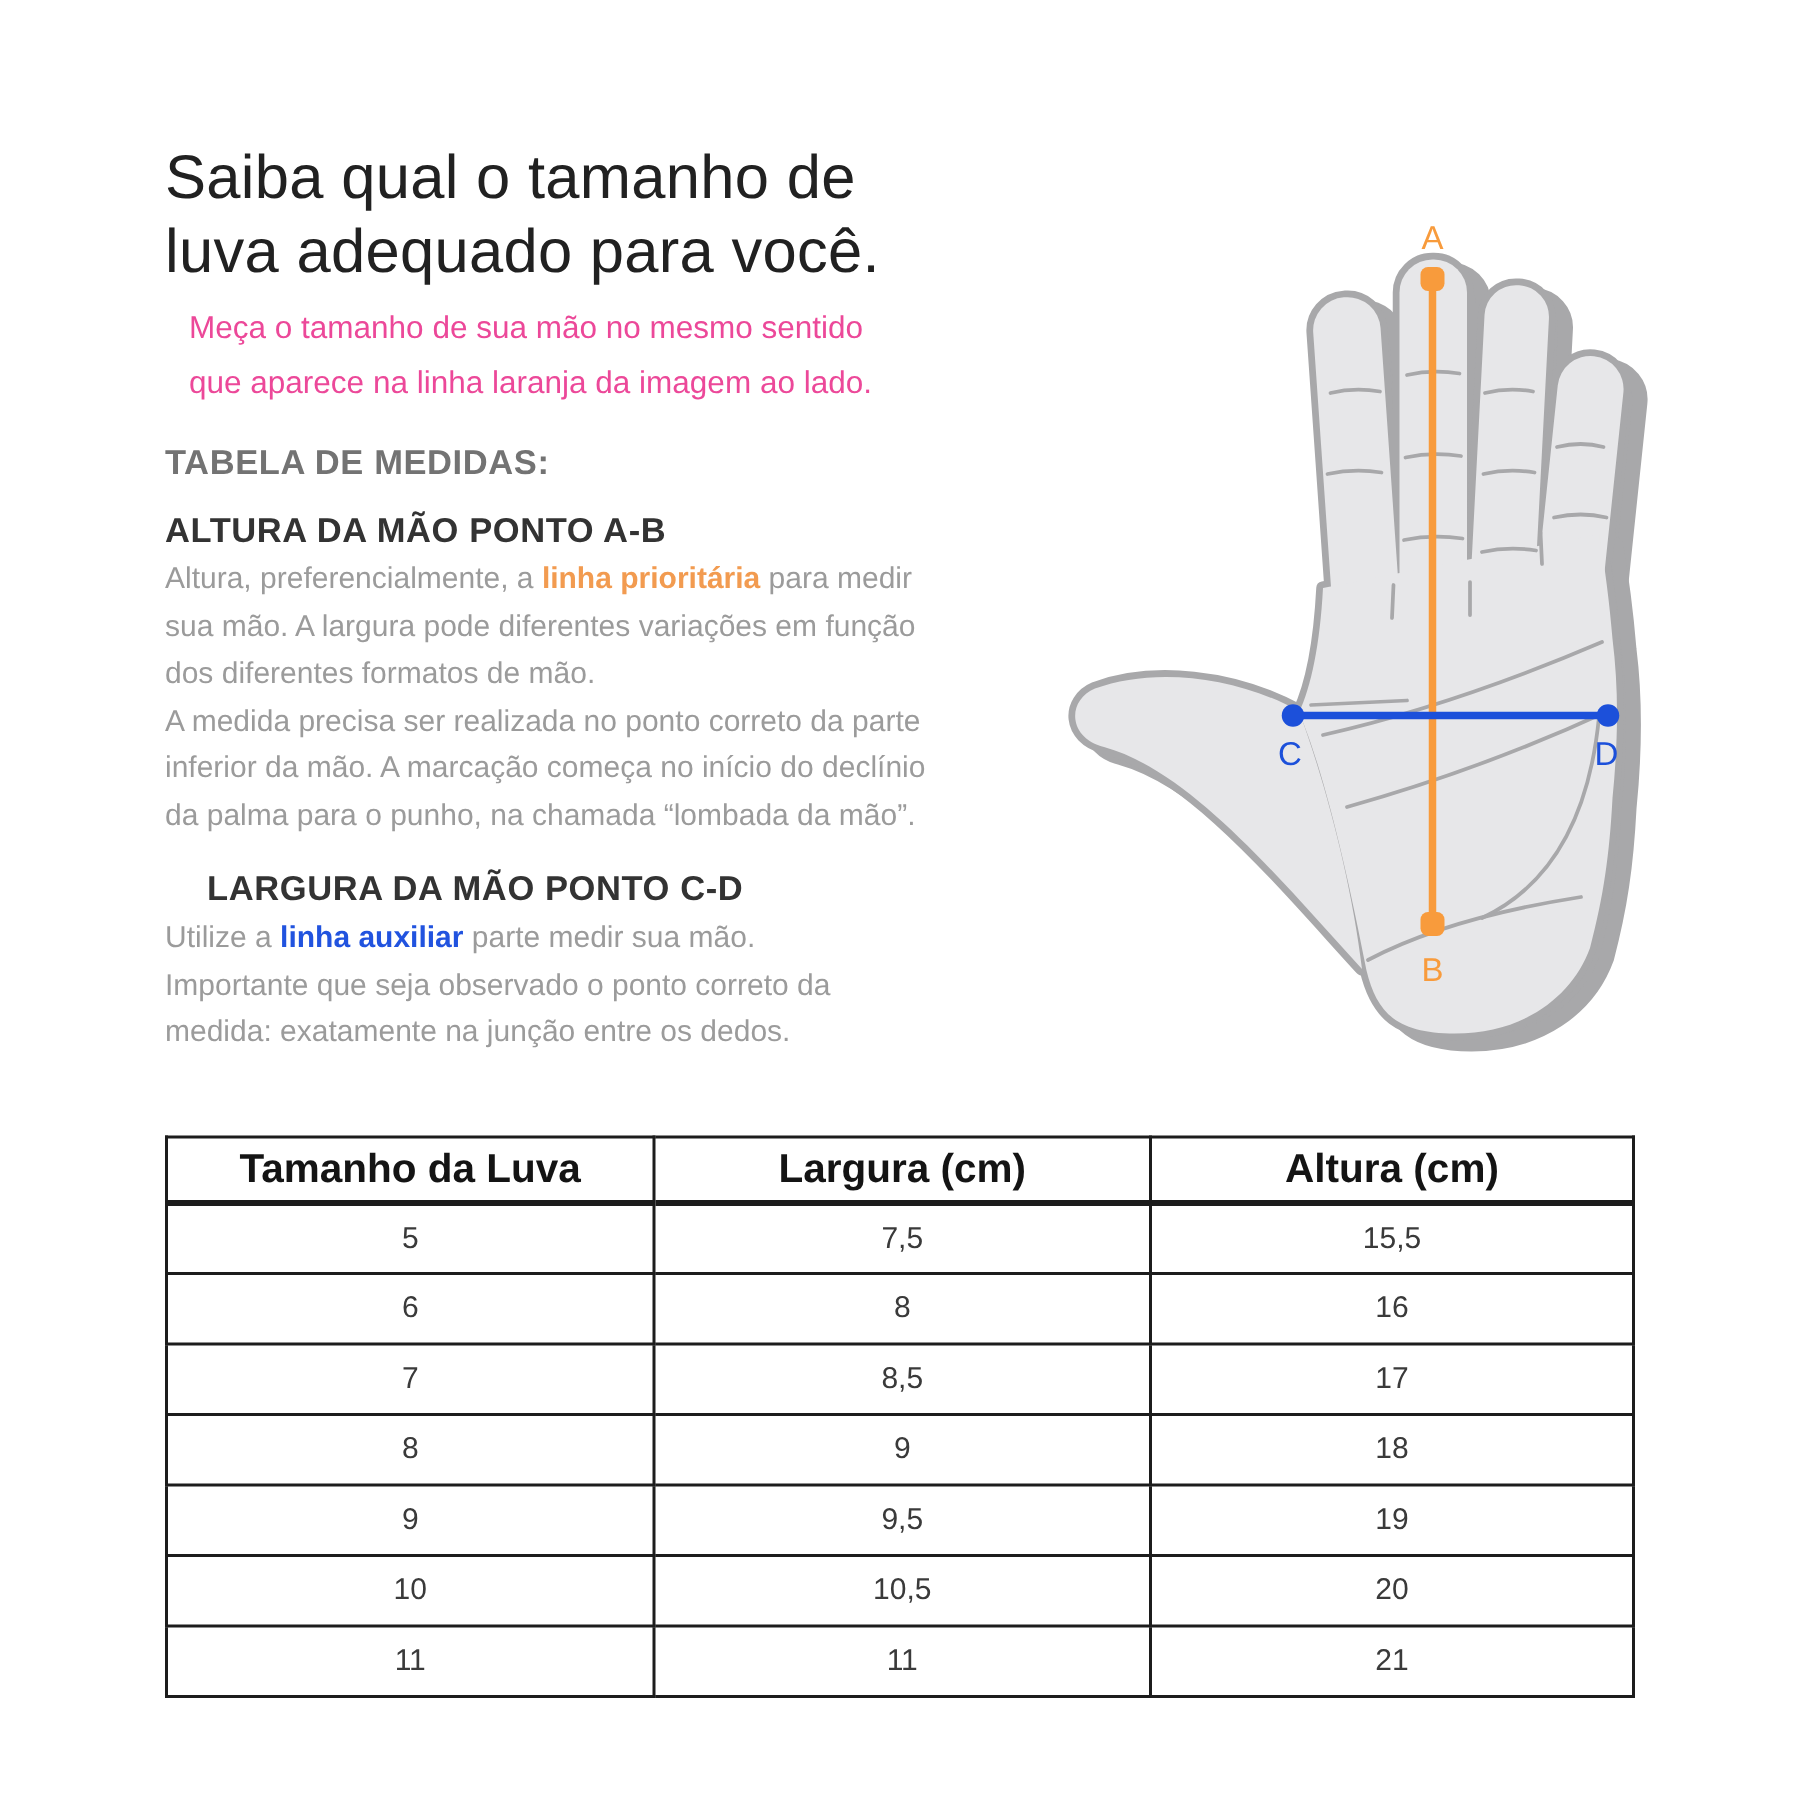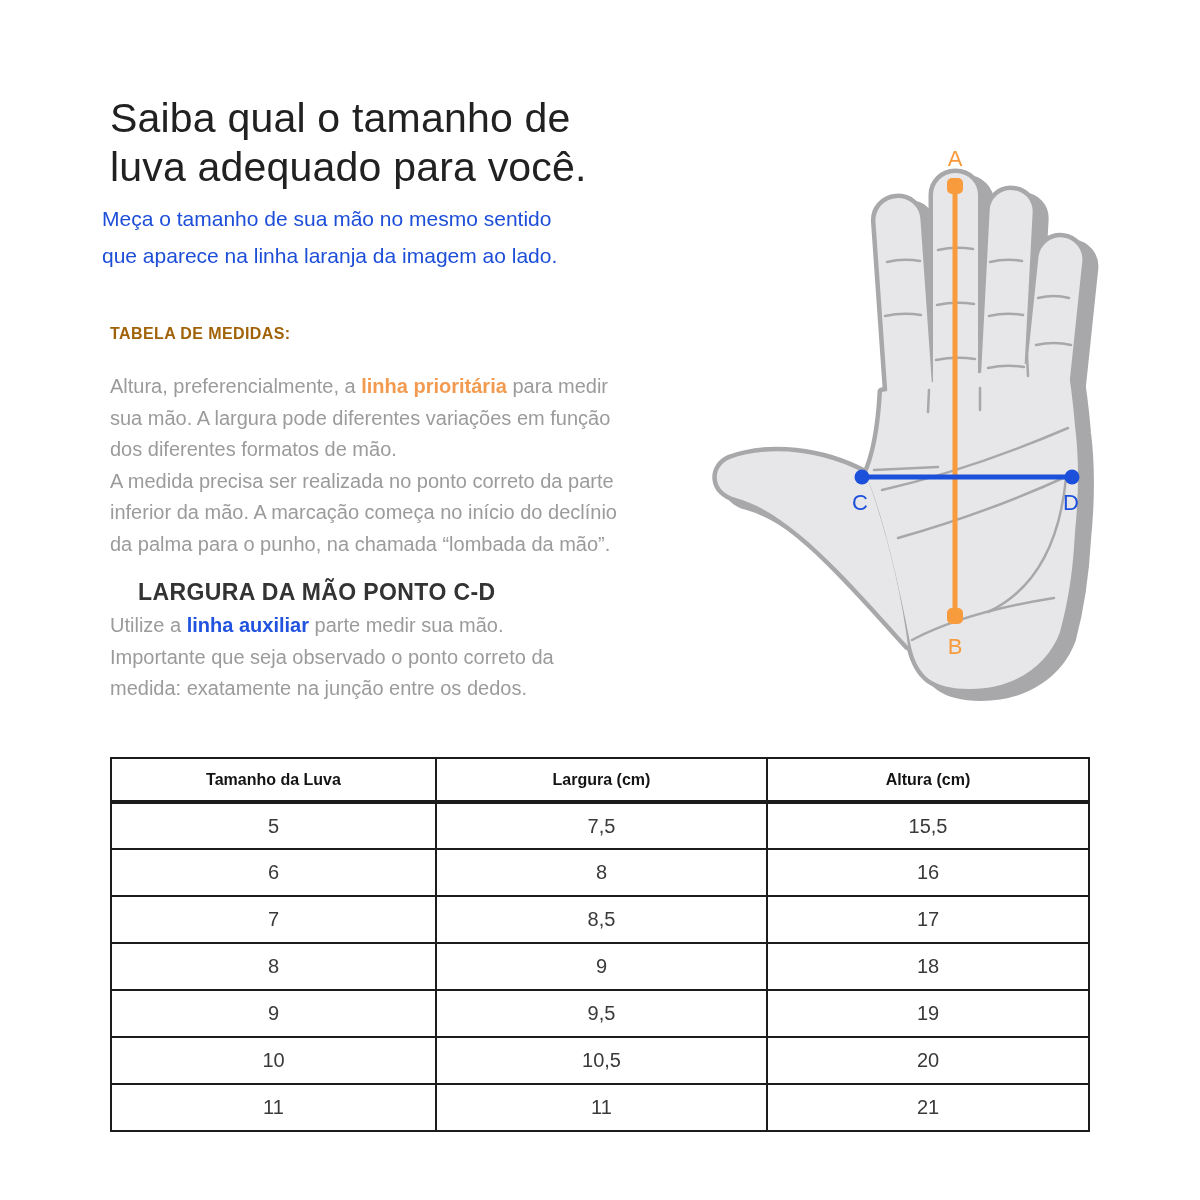--- a/index.html
+++ b/index.html
@@ -17,35 +17,34 @@
     left: 110px; top: 94px;
     font-size: 41px;
     line-height: 49px;
     color: #212121;
     font-weight: 400;
     letter-spacing: 0.2px;
   }
   .title span { display: block; }
   .subtitle {
     position: absolute;
-    left: 102px; top: 200px;
+    left: 126px; top: 200px;
     font-size: 21px;
     line-height: 37px;
-    color: #1d4ed8;
+    color: #ec4899;
     font-weight: 400;
   }
   .subtitle span { display: block; }
   .measures-label {
     position: absolute;
     left: 110px; top: 295px;
-    font-size: 16px;
+    font-size: 23px;
     font-weight: 700;
-    color: #a16207;
+    color: #737373;
     letter-spacing: 0.4px;
-    margin-top: 30px;
   }
   .section-heading {
     position: absolute;
     left: 110px;
     font-size: 23px;
     font-weight: 700;
     color: #333333;
     letter-spacing: 0.4px;
   }
   .heading-ab { top: 340px; }
@@ -77,21 +76,21 @@
     table-layout: fixed;
   }
   .size-table th, .size-table td {
     border: 2px solid #1c1c1c;
     text-align: center;
     vertical-align: middle;
     font-family: "Liberation Sans", "DejaVu Sans", sans-serif;
   }
   .size-table th {
     height: 44px;
-    font-size: 16px;
+    font-size: 27px;
     font-weight: 700;
     color: #141414;
     border-bottom-width: 4px;
   }
   .size-table td {
     height: 47px;
     font-size: 20px;
     font-weight: 400;
     color: #3a3a3a;
   }
@@ -110,20 +109,21 @@
     <span>luva adequado para você.</span>
   </h1>
 
   <div class="subtitle">
     <span>Meça o tamanho de sua mão no mesmo sentido</span>
     <span>que aparece na linha laranja da imagem ao lado.</span>
   </div>
 
   <div class="measures-label">TABELA DE MEDIDAS:</div>
 
+  <h2 class="section-heading heading-ab">ALTURA DA MÃO PONTO A-B</h2>
 
   <div class="body-block body-ab">
     <span class="bline"><span>Altura, preferencialmente, a </span><span class="link-orange">linha prioritária</span><span> para medir</span></span>
     <span class="bline">sua mão. A largura pode diferentes variações em função</span>
     <span class="bline">dos diferentes formatos de mão.</span>
     <span class="bline">A medida precisa ser realizada no ponto correto da parte</span>
     <span class="bline">inferior da mão. A marcação começa no início do declínio</span>
     <span class="bline">da palma para o punho, na chamada “lombada da mão”.</span>
   </div>
 

